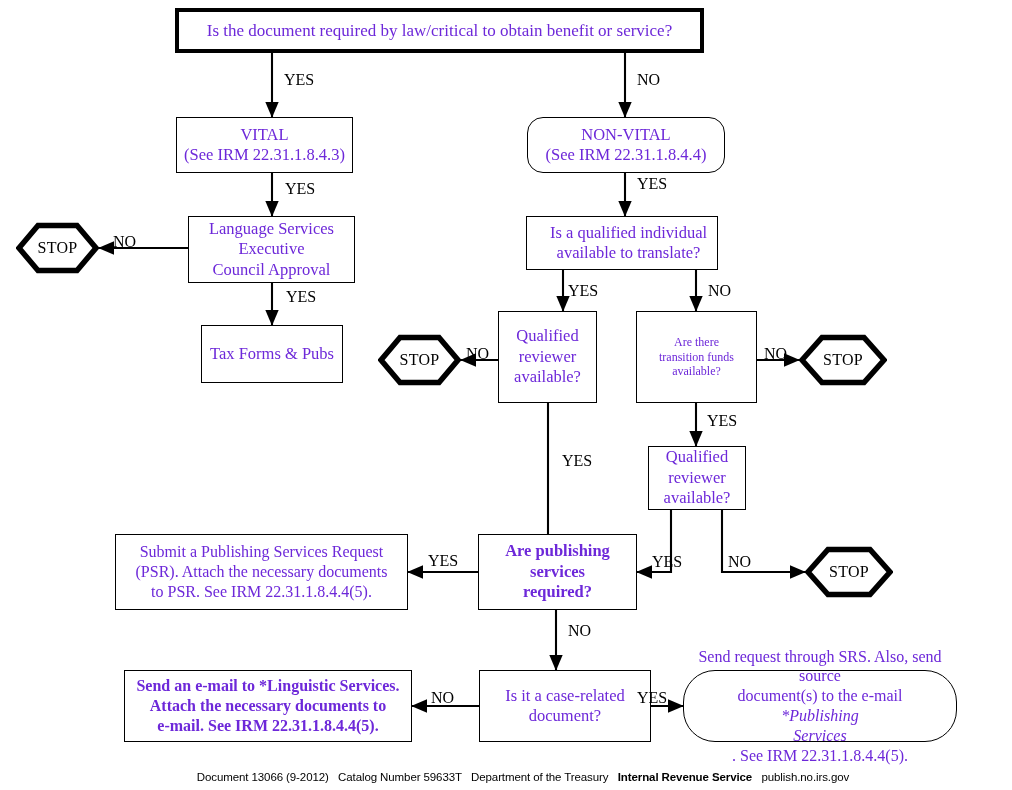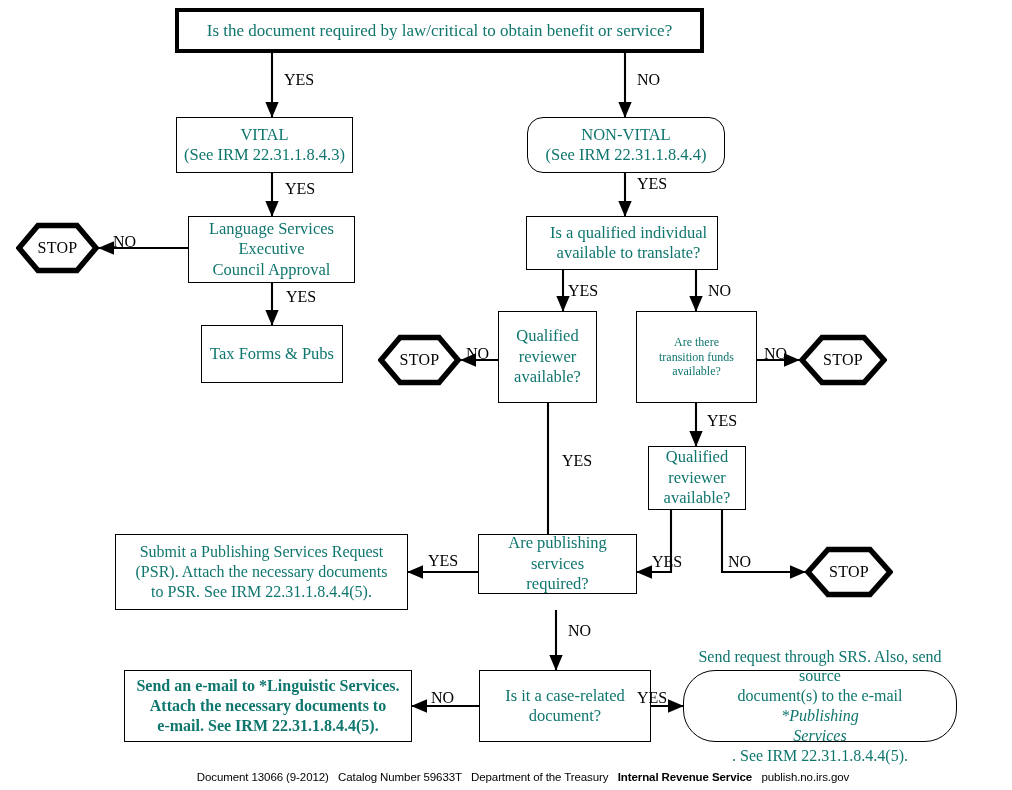--- a/index.html
+++ b/index.html
@@ -17,21 +17,21 @@
   }
   .node {
     position: absolute;
     box-sizing: border-box;
     border: 1.6px solid #000;
     background: #fff;
     display: flex;
     align-items: center;
     justify-content: center;
     text-align: center;
-    color: #0f766e;
+    color: #6d28d9;
     line-height: 1.24;
     padding: 2px 5px;
     z-index: 3;
   }
   .node.thick {
     border-width: 4.5px;
   }
   .node span { display: block; width: 100%; }
   .hex {
     position: absolute;
@@ -197,21 +197,21 @@
   </div>
 
   <div class="node" style="left:115px; top:534px; width:293px; height:76px; font-size:16px;">
     <div>
       <span>Submit a Publishing Services Request</span>
       <span>(PSR). Attach the necessary documents</span>
       <span>to PSR. See IRM 22.31.1.8.4.4(5).</span>
     </div>
   </div>
 
-  <div class="node" style="left:478px; top:534px; width:159px; height:60px; font-size:16.5px;">
+  <div class="node" style="left:478px; top:534px; width:159px; height:76px; font-size:16.5px;font-weight:bold;">
     <div>
       <span>Are publishing</span>
       <span>services</span>
       <span>required?</span>
     </div>
   </div>
 
   <div class="node" style="left:124px; top:670px; width:288px; height:72px; font-size:16px;font-weight:bold;">
     <div>
       <span>Send an e-mail to *Linguistic Services.</span>

